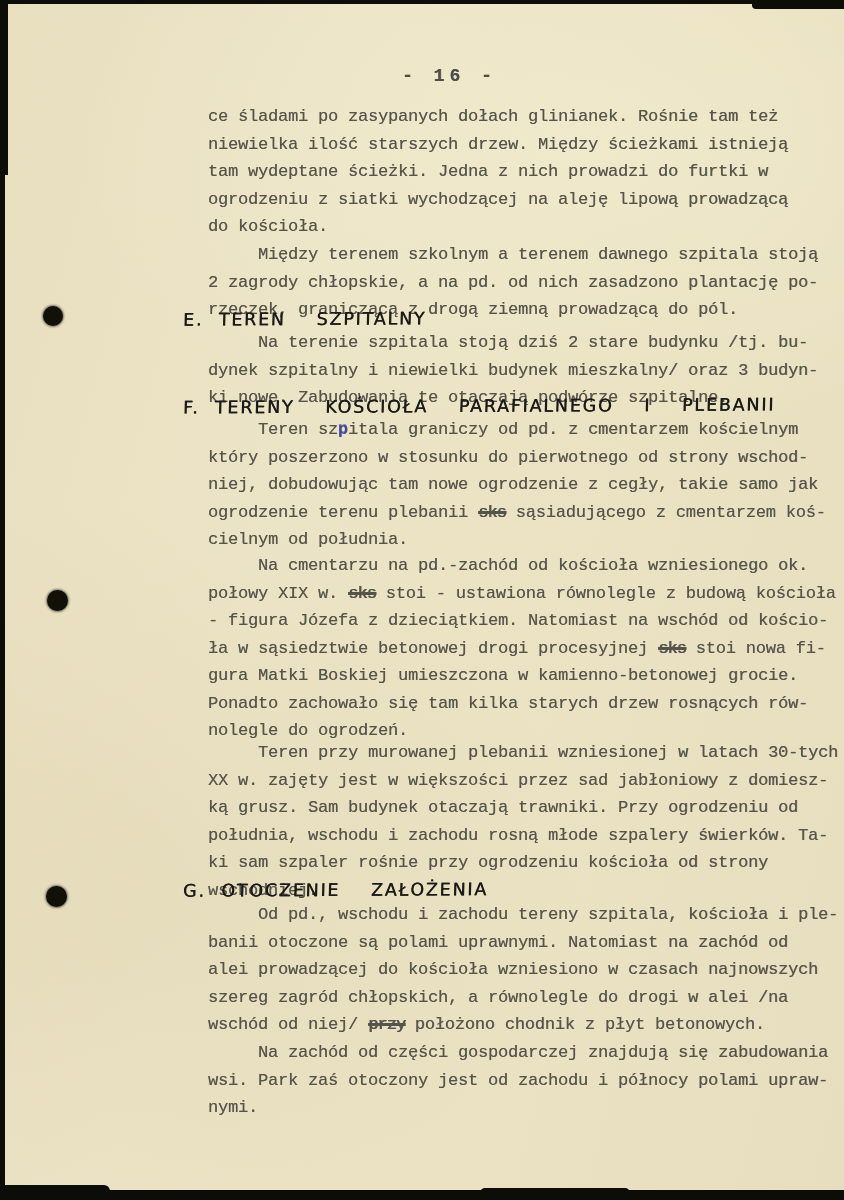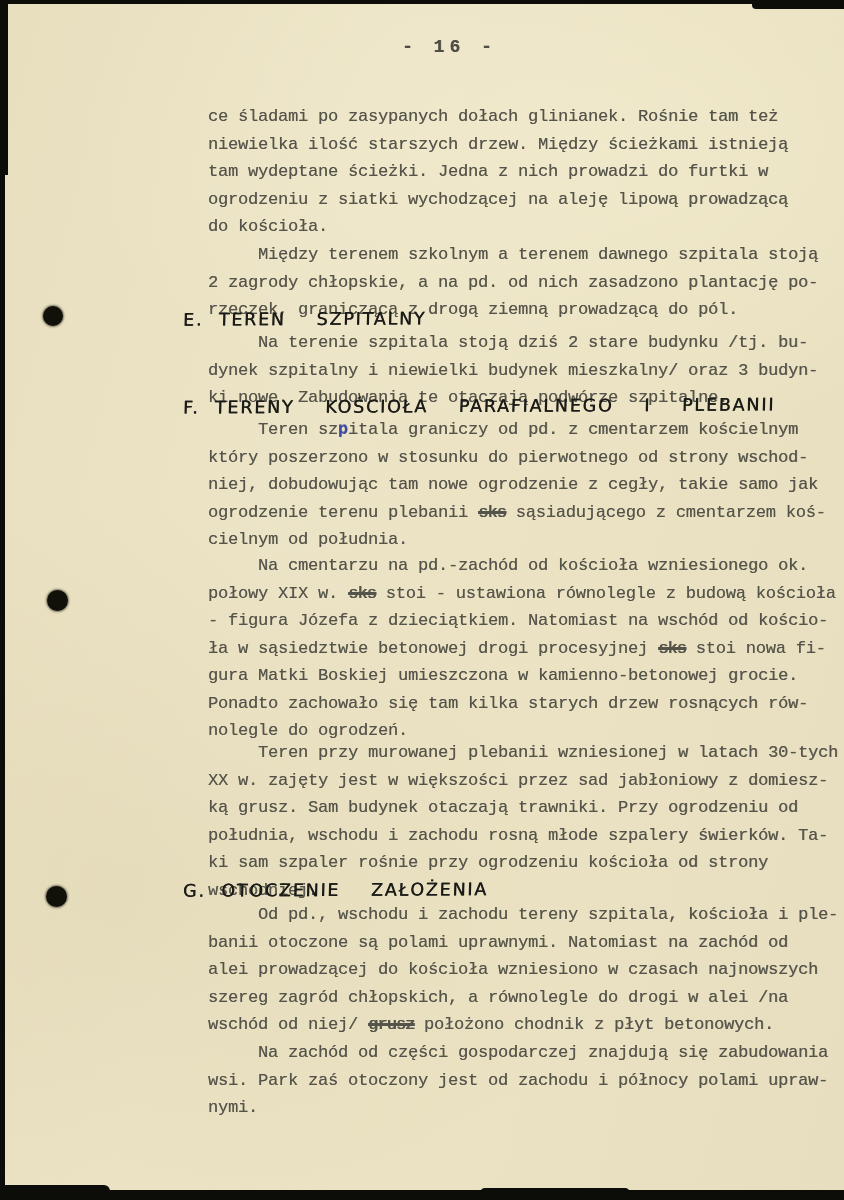--- a/index.html
+++ b/index.html
@@ -22,21 +22,21 @@
   .edge-left-upper { left:0; top:0; width:8px; height:175px; }
   .edge-bottom { left:0; top:1190px; width:844px; height:10px; }
   .bump-bl { left:0; top:1185px; width:110px; height:15px; border-radius:0 6px 0 0; }
   .bump-bm { left:480px; top:1188px; width:150px; height:12px; border-radius:5px 5px 0 0; }
   .hole { position:absolute; background:#111109; border-radius:50%; box-shadow:0 0 2px 1px rgba(20,20,10,0.5); }
   .hole-1 { left:43px; top:306px; width:20px; height:20px; }
   .hole-2 { left:47px; top:590px; width:21px; height:21px; }
   .hole-3 { left:46px; top:886px; width:21px; height:21px; }
 
   .page-number {
-    position:absolute; left:402px; top:37px;
+    position:absolute; left:402px; top:66px;
     font-size:18px; letter-spacing:5px; color:#4e4e46; font-weight:bold;
     text-shadow:0.4px 0.4px 0.4px rgba(60,58,50,0.6);
   }
   .typed {
     position:absolute; left:208px; width:640px;
     font-size:17px; line-height:27.5px; letter-spacing:-0.2px;
     color:#55544b; white-space:pre;
     text-shadow:0.3px 0.3px 0.4px rgba(62,60,50,0.55);
   }
   .p1 { top:103px; }
@@ -114,16 +114,16 @@
 XX w. zajęty jest w większości przez sad jabłoniowy z domiesz-
 ką grusz. Sam budynek otaczają trawniki. Przy ogrodzeniu od
 południa, wschodu i zachodu rosną młode szpalery świerków. Ta-
 ki sam szpaler rośnie przy ogrodzeniu kościoła od strony
 wschodniej.</div>
 <div class="handwritten hG">G. OTOCZENIE  ZAŁOŻENIA</div>
 <div class="typed p7">     Od pd., wschodu i zachodu tereny szpitala, kościoła i ple-
 banii otoczone są polami uprawnymi. Natomiast na zachód od
 alei prowadzącej do kościoła wzniesiono w czasach najnowszych
 szereg zagród chłopskich, a równolegle do drogi w alei /na
-wschód od niej/ <del class="struck">grusz</del> położono chodnik z płyt betonowych.</div>
+wschód od niej/ <del class="struck">przy</del> położono chodnik z płyt betonowych.</div>
 <div class="typed p8">     Na zachód od części gospodarczej znajdują się zabudowania
 wsi. Park zaś otoczony jest od zachodu i północy polami upraw-
 nymi.</div>
 
 </body></html>

